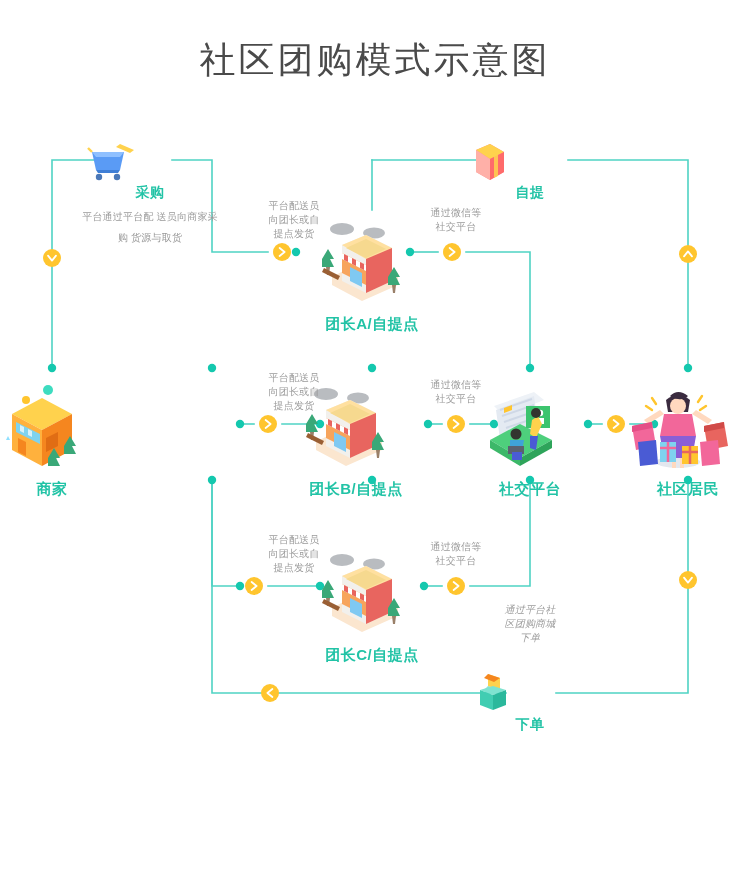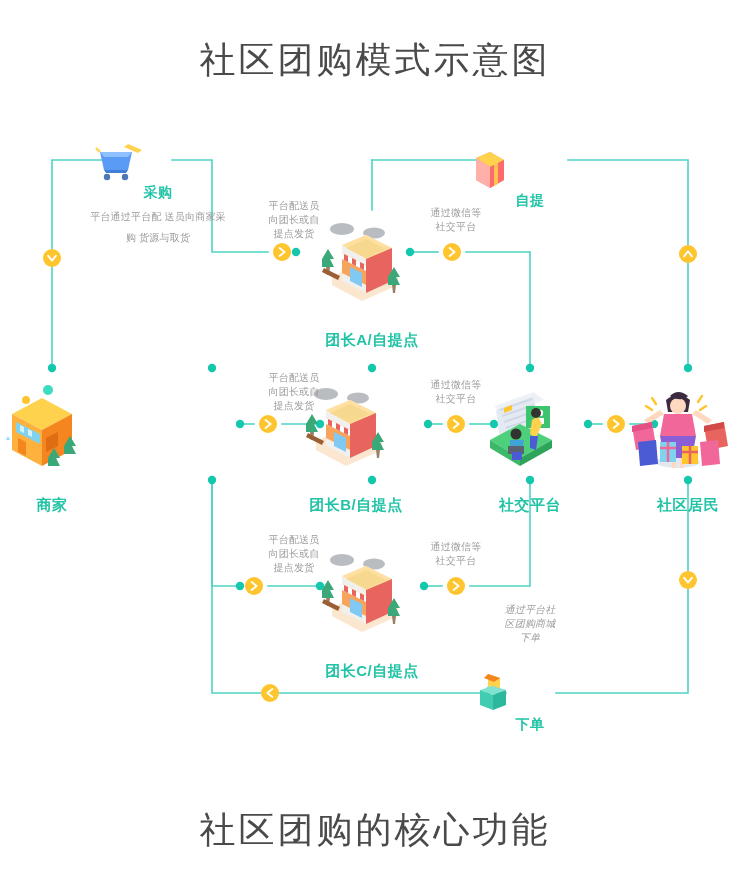--- a/index.html
+++ b/index.html
@@ -19,21 +19,21 @@
 
   
   #wires{position:absolute;left:0;top:0;width:750px;height:893px;}
 
   
   .node{position:absolute;text-align:center;}
   .node .art{position:relative;margin:0 auto;}
   .node .nlabel{
     color:#22c3a6;font-weight:bold;letter-spacing:.5px;white-space:nowrap;
   }
-  .node.big .nlabel{font-size:15px;margin-top:20px;}
+  .node.big .nlabel{font-size:15px;margin-top:4px;}
   .node.small .nlabel{font-size:14px;}
   .node .ndesc{
     color:#9a9a9a;font-size:10px;line-height:21px;margin-top:4px;
     letter-spacing:.2px;
   }
 
   
   .cap{
     position:absolute;color:#9b9b9b;font-size:10px;line-height:14px;
     text-align:center;letter-spacing:.2px;white-space:pre-line;
@@ -170,39 +170,39 @@
           <path d="M-4,-2.4 L0,2.6 L4,-2.4" stroke="#fff" stroke-width="1.8" fill="none" stroke-linecap="round" stroke-linejoin="round"></path>
       </g>
 
       <g transform="translate(270,693)">
         <circle r="9" fill="#ffc52e"></circle>
           <path d="M2.4,-4 L-2.6,0 L2.4,4" stroke="#fff" stroke-width="1.8" fill="none" stroke-linecap="round" stroke-linejoin="round"></path>
       </g>
     </g>
   </svg>
 
-  <div class="node small" style="left:88px;top:140px;width:140px;">
+  <div class="node small" style="left:80px;top:140px;width:140px;">
     <div class="art">
       <svg width="64" height="44" viewBox="0 0 64 44">
         <path d="M40 4 L54 10 L50 13 L36 7 Z" fill="#ffd24d"></path>
         <path d="M12 12 L44 12 L40 30 L16 30 Z" fill="#5a9bf5"></path>
         <path d="M12 12 L44 12 L40 17 L16 17 Z" fill="#8fc0ff"></path>
         <path d="M16 30 L40 30 L38 33 L18 33 Z" fill="#3f7fd6"></path>
         <circle cx="19" cy="37" r="3.2" fill="#4a78b8"></circle>
         <circle cx="37" cy="37" r="3.2" fill="#4a78b8"></circle>
         <path d="M12 12 L8 8" stroke="#ffd24d" stroke-width="2.4" fill="none"></path>
       </svg>
     </div>
     <div class="nlabel">采购</div>
     <div class="ndesc">平台通过平台配
 送员向商家采购
 货源与取货</div>
   </div>
 
-  <div class="node small" style="left:460px;top:148px;width:140px;">
+  <div class="node small" style="left:460px;top:140px;width:140px;">
     <div class="art">
       <svg width="58" height="44" viewBox="0 0 58 44">
         <path d="M16 10 L30 4 L44 12 L44 32 L30 40 L16 32 Z" fill="#ff8e8e"></path>
         <path d="M16 10 L30 4 L44 12 L30 19 Z" fill="#ffd24d"></path>
         <path d="M30 19 L44 12 L44 32 L30 40 Z" fill="#ff6b6b"></path>
         <path d="M30 19 L30 40 L16 32 L16 10 Z" fill="#ffb0a8"></path>
         <path d="M24 7 L38 15 L38 36 L34 38 L34 17 L20 9 Z" fill="#ffd24d" opacity=".85"></path>
       </svg>
     </div>
     <div class="nlabel">自提</div>
@@ -391,14 +391,13 @@
 
   <div class="cap" style="left:238px;top:533px;width:112px;">平台配送员
 向团长或自
 提点发货</div>
   <div class="cap" style="left:400px;top:540px;width:112px;">通过微信等
 社交平台</div>
   <div class="cap" style="left:474px;top:603px;width:112px;font-style:italic;">通过平台社
 区团购商城
 下单</div>
 
-  <div class="title" id="title-bottom">社区团购的核心功能</div>
 </div>
 
 </body></html>

